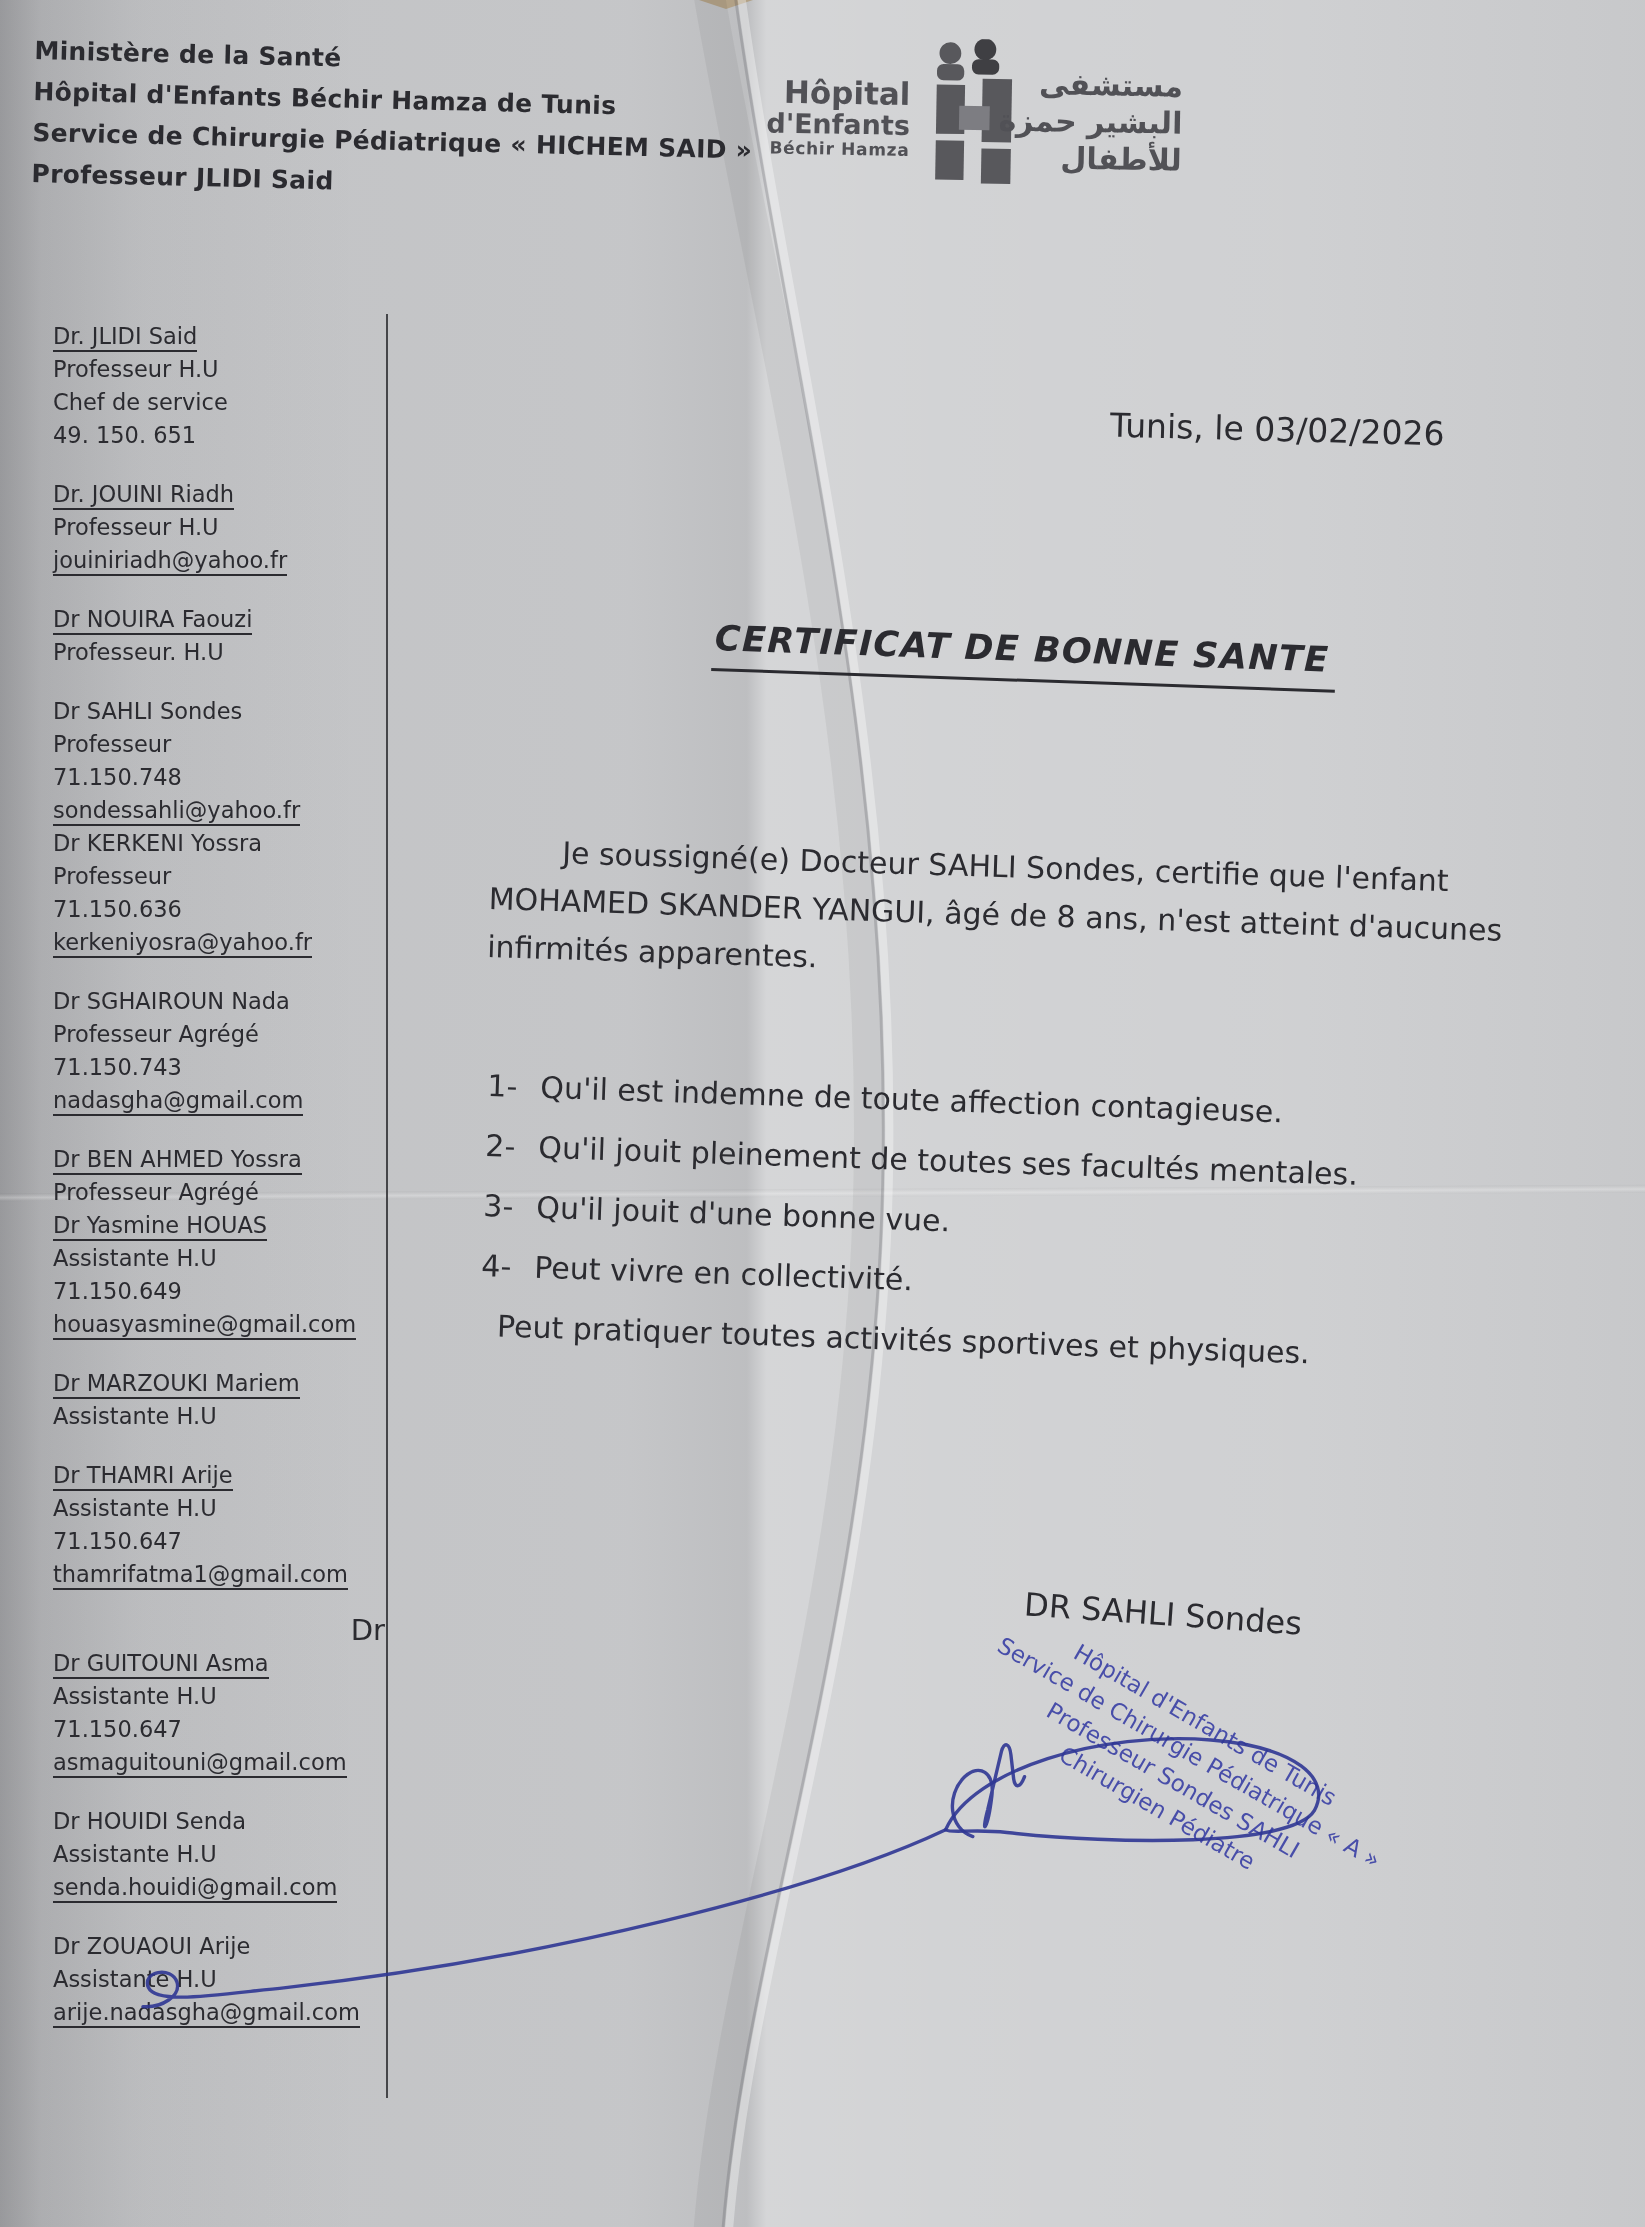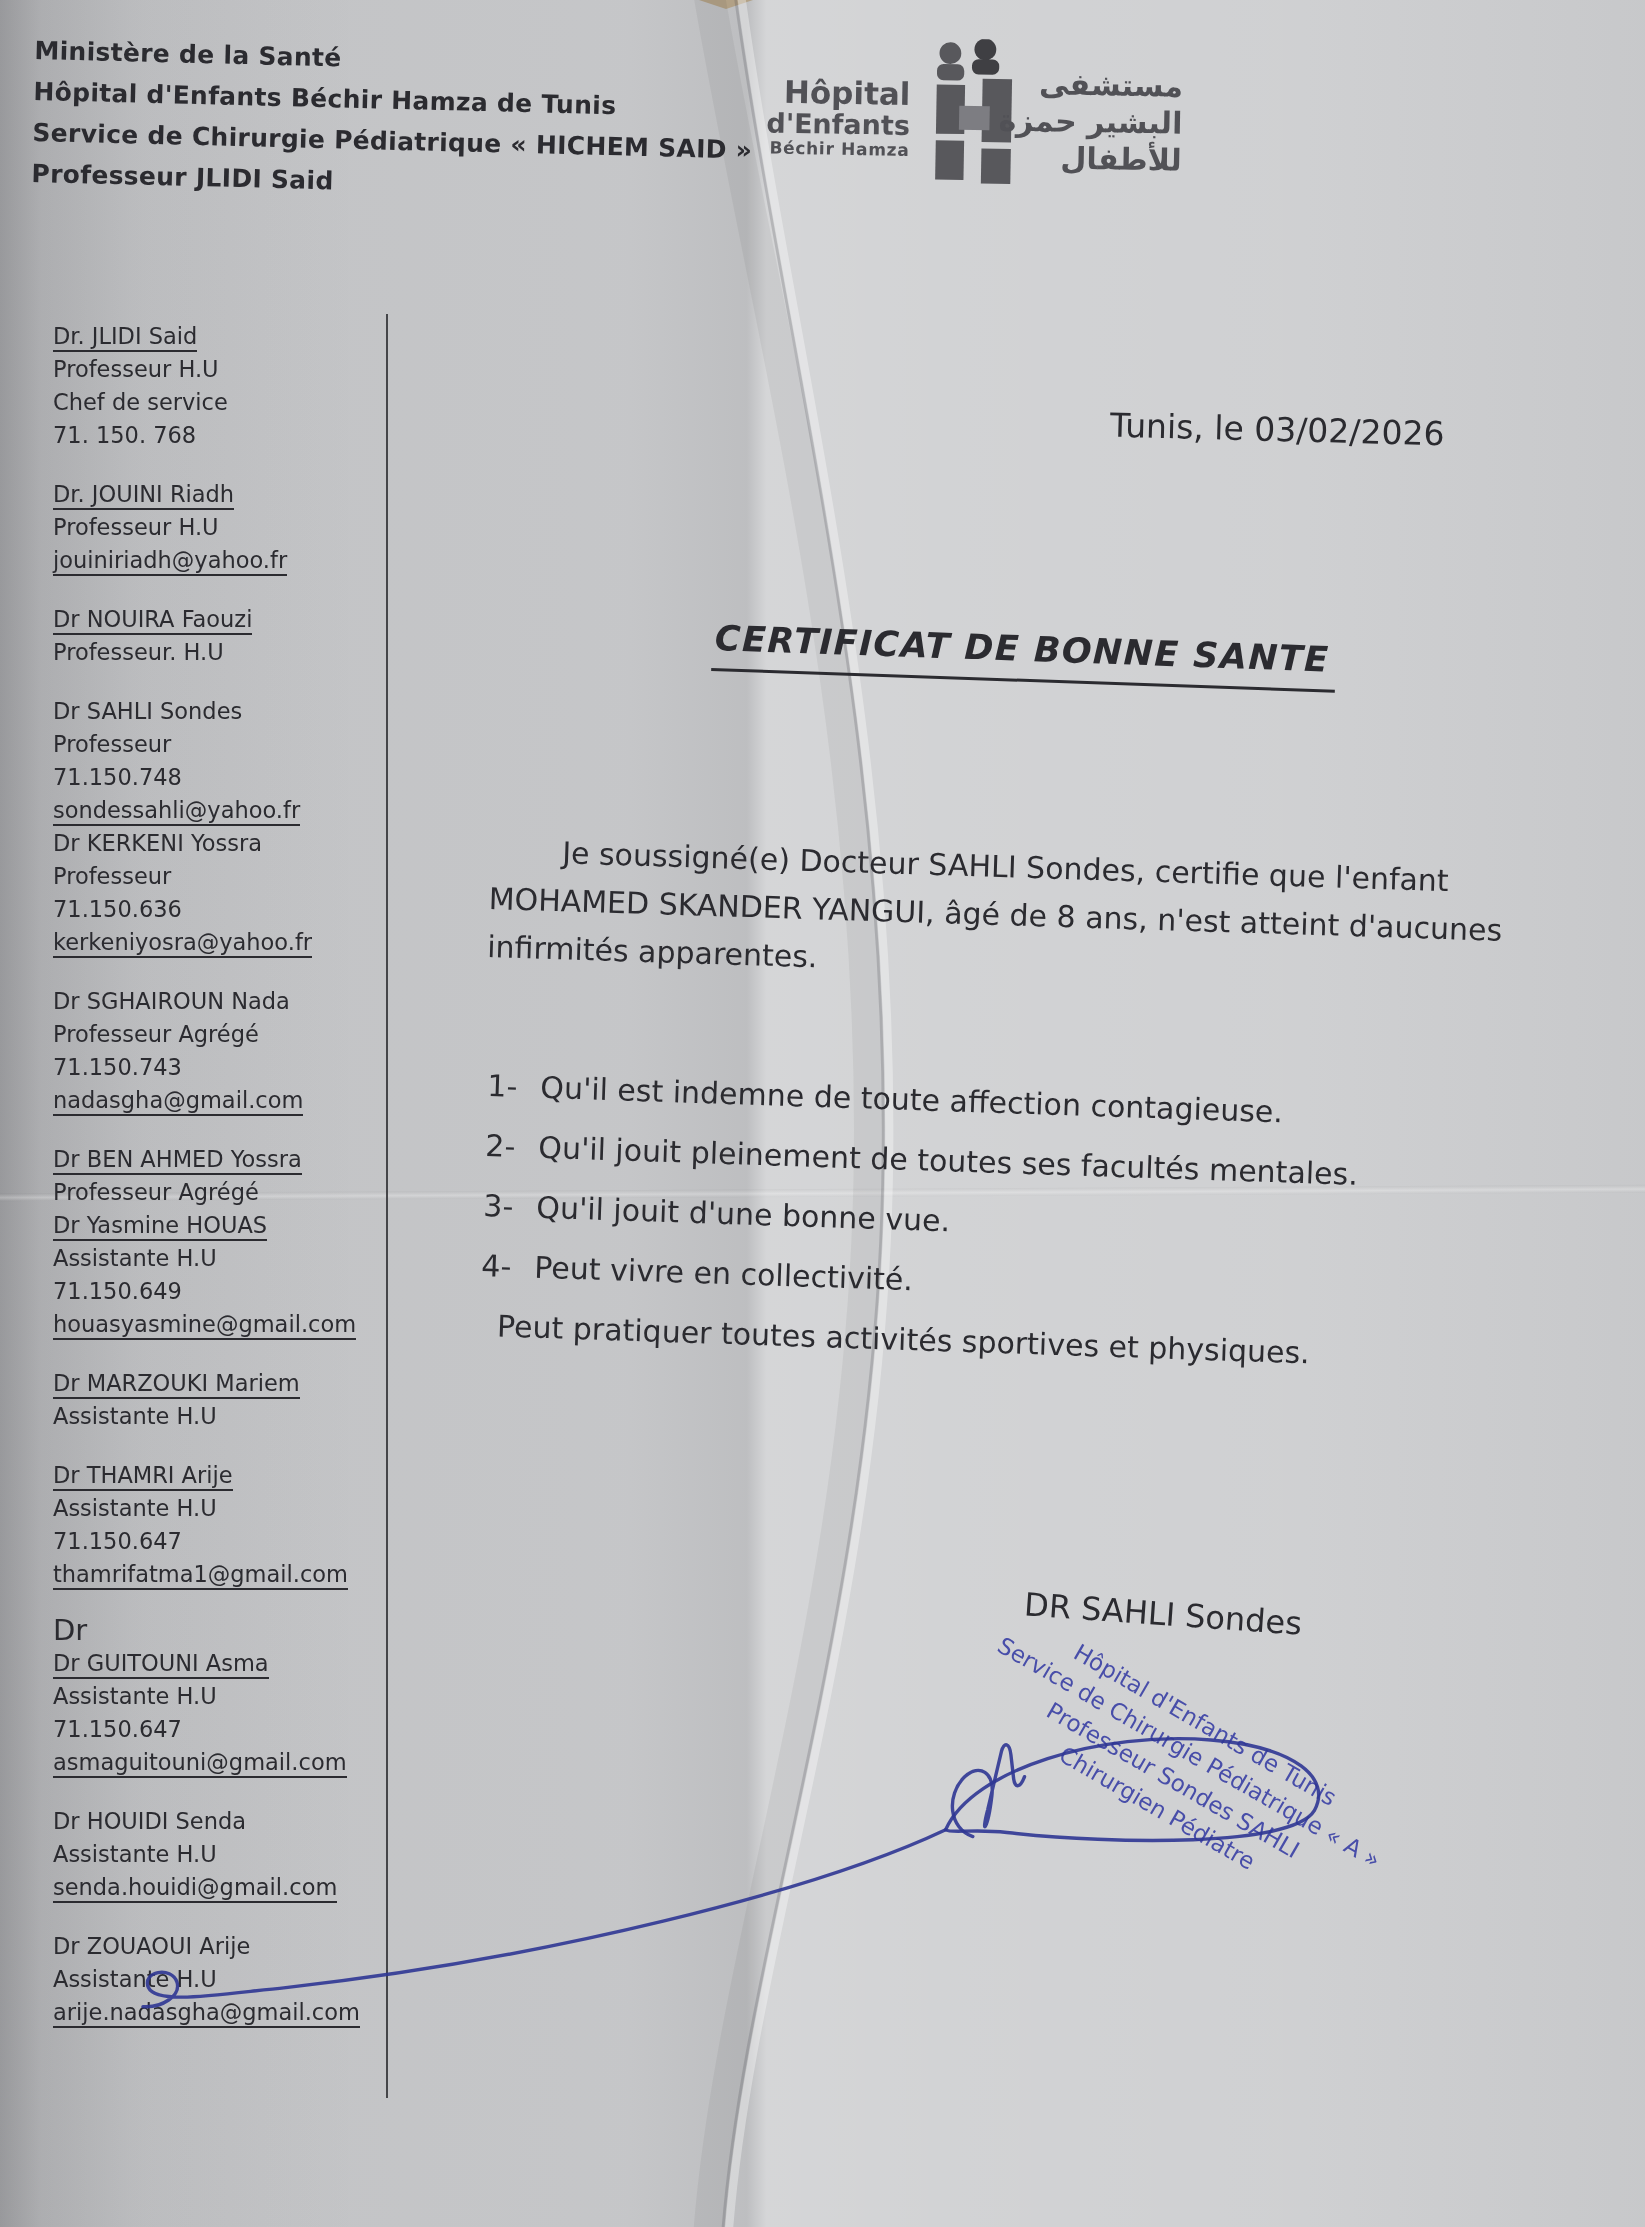--- a/index.html
+++ b/index.html
@@ -37,21 +37,21 @@
   .logo-fr{width:153px;text-align:right;font-weight:bold;line-height:1.12;}
   .logo-fr .lf0{font-size:31px;}
   .logo-fr .lf1{font-size:27px;}
   .logo-fr .lf2{font-size:17px;letter-spacing:0.7px;}
   .logo-ar{width:139px;text-align:right;direction:rtl;font-weight:bold;font-size:30px;line-height:37px;white-space:nowrap;}
   
   .staff-col{position:absolute;left:53px;top:320px;width:332px;}
   .staff-group{margin-bottom:26px;}
   .staff-line{height:33px;line-height:33px;font-size:22.5px;white-space:nowrap;}
   .staff-line .u{border-bottom:2px solid var(--ink);padding-bottom:1.4px;text-align:right;}
-  .staff-line.dr-center{height:30px;line-height:26px;font-size:29px;text-align:left;}
+  .staff-line.dr-center{height:30px;line-height:26px;font-size:29px;text-align:right;}
   .vline{position:absolute;left:386px;top:314px;width:2px;height:1784px;background:#2f2f33;opacity:.85;}
   
   .date-line{position:absolute;left:1110px;top:410px;font-size:33px;white-space:nowrap;transform:rotate(1.5deg);}
   .title-wrap{position:absolute;left:713px;top:618px;transform:rotate(2deg);transform-origin:left top;}
   .title{display:inline-block;font-size:35px;font-weight:bold;font-style:italic;letter-spacing:1.4px;
     border-bottom:3.4px solid var(--ink);padding:0 6.8px 9.5px 2.7px;white-space:nowrap;}
   .para{position:absolute;left:491px;top:827px;width:1061px;transform:rotate(1.8deg);transform-origin:left top;}
   .para .p-line{font-size:30px;line-height:48px;white-space:nowrap;}
   .para .p-line.indent{padding-left:72px;}
   .items{position:absolute;left:488px;top:1068px;width:966px;transform:rotate(1.9deg);transform-origin:left top;}
@@ -113,21 +113,21 @@
       <div>البشير حمزة</div>
       <div>للأطفال</div>
     </div>
   </div>
 
   <div class="staff-col">
       <div class="staff-group">
         <div class="staff-line"><span class="u">Dr. JLIDI Said</span></div>
         <div class="staff-line"><span>Professeur H.U</span></div>
         <div class="staff-line"><span>Chef de service</span></div>
-        <div class="staff-line"><span>71. 150. 768</span></div>
+        <div class="staff-line"><span>49. 150. 651</span></div>
       </div>
       <div class="staff-group">
         <div class="staff-line"><span class="u">Dr. JOUINI Riadh</span></div>
         <div class="staff-line"><span>Professeur H.U</span></div>
         <div class="staff-line"><span class="u">jouiniriadh@yahoo.fr</span></div>
       </div>
       <div class="staff-group">
         <div class="staff-line"><span class="u">Dr NOUIRA Faouzi</span></div>
         <div class="staff-line"><span>Professeur. H.U</span></div>
       </div>

